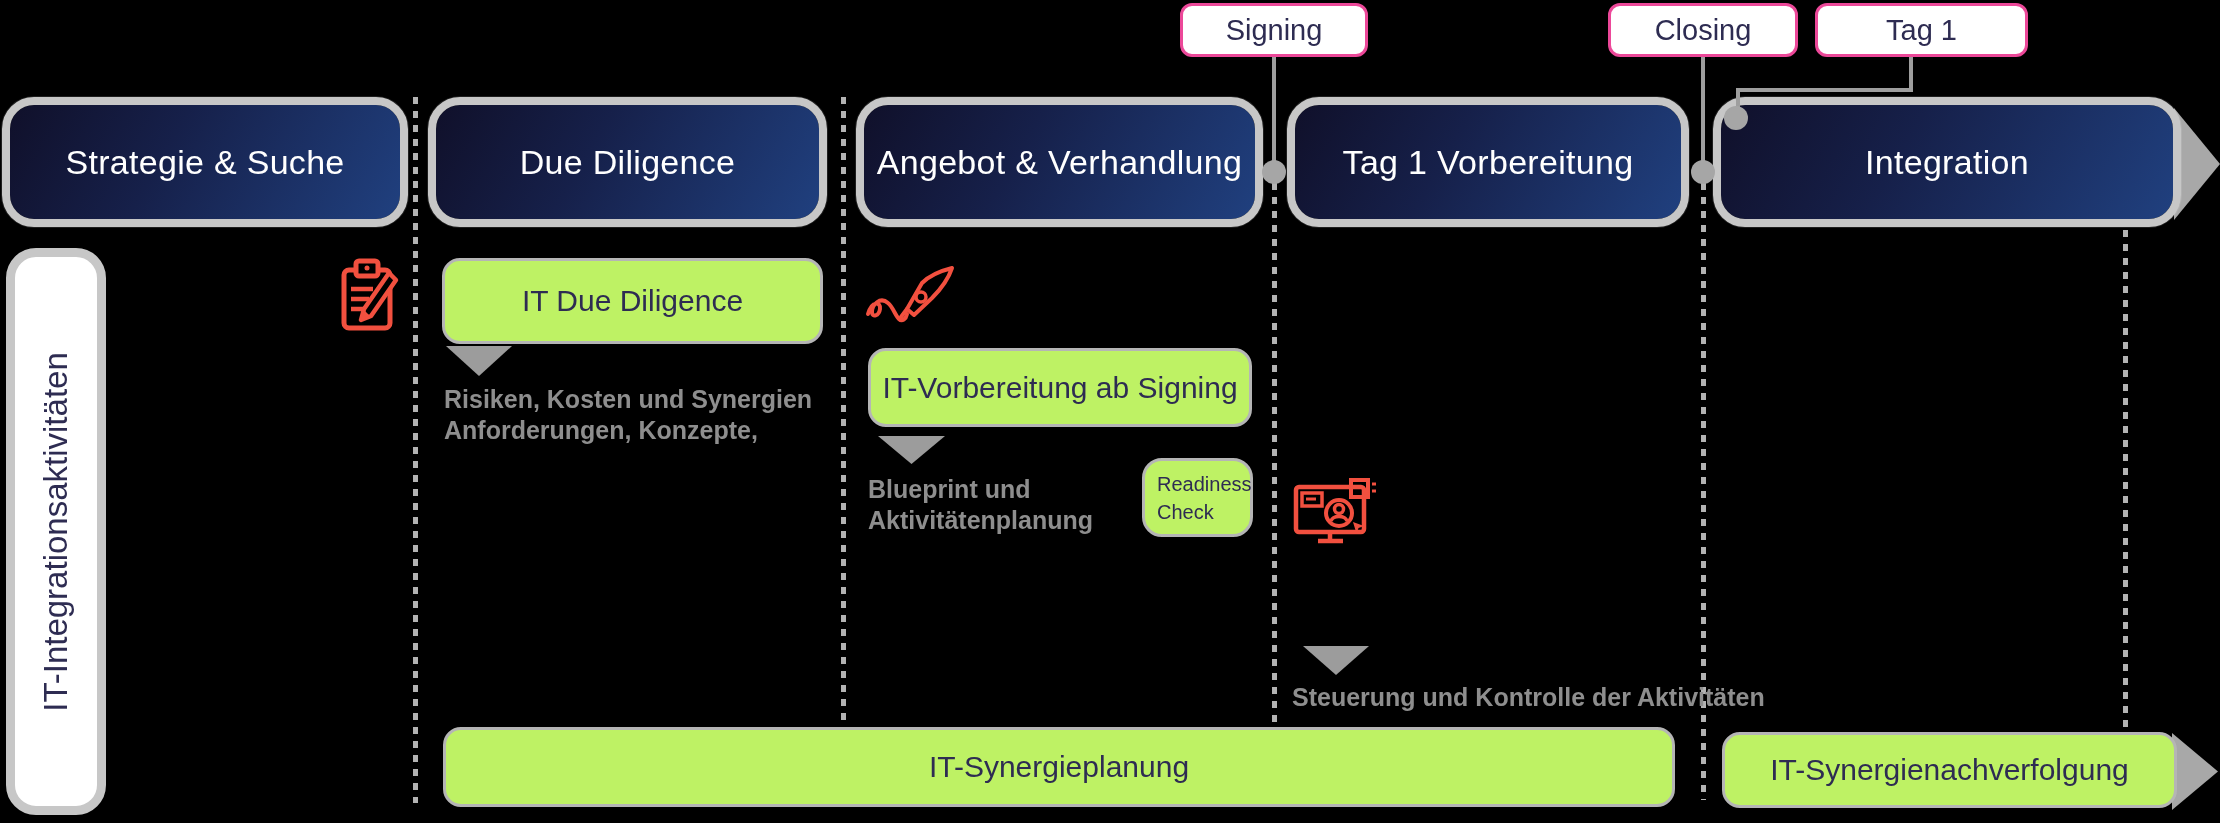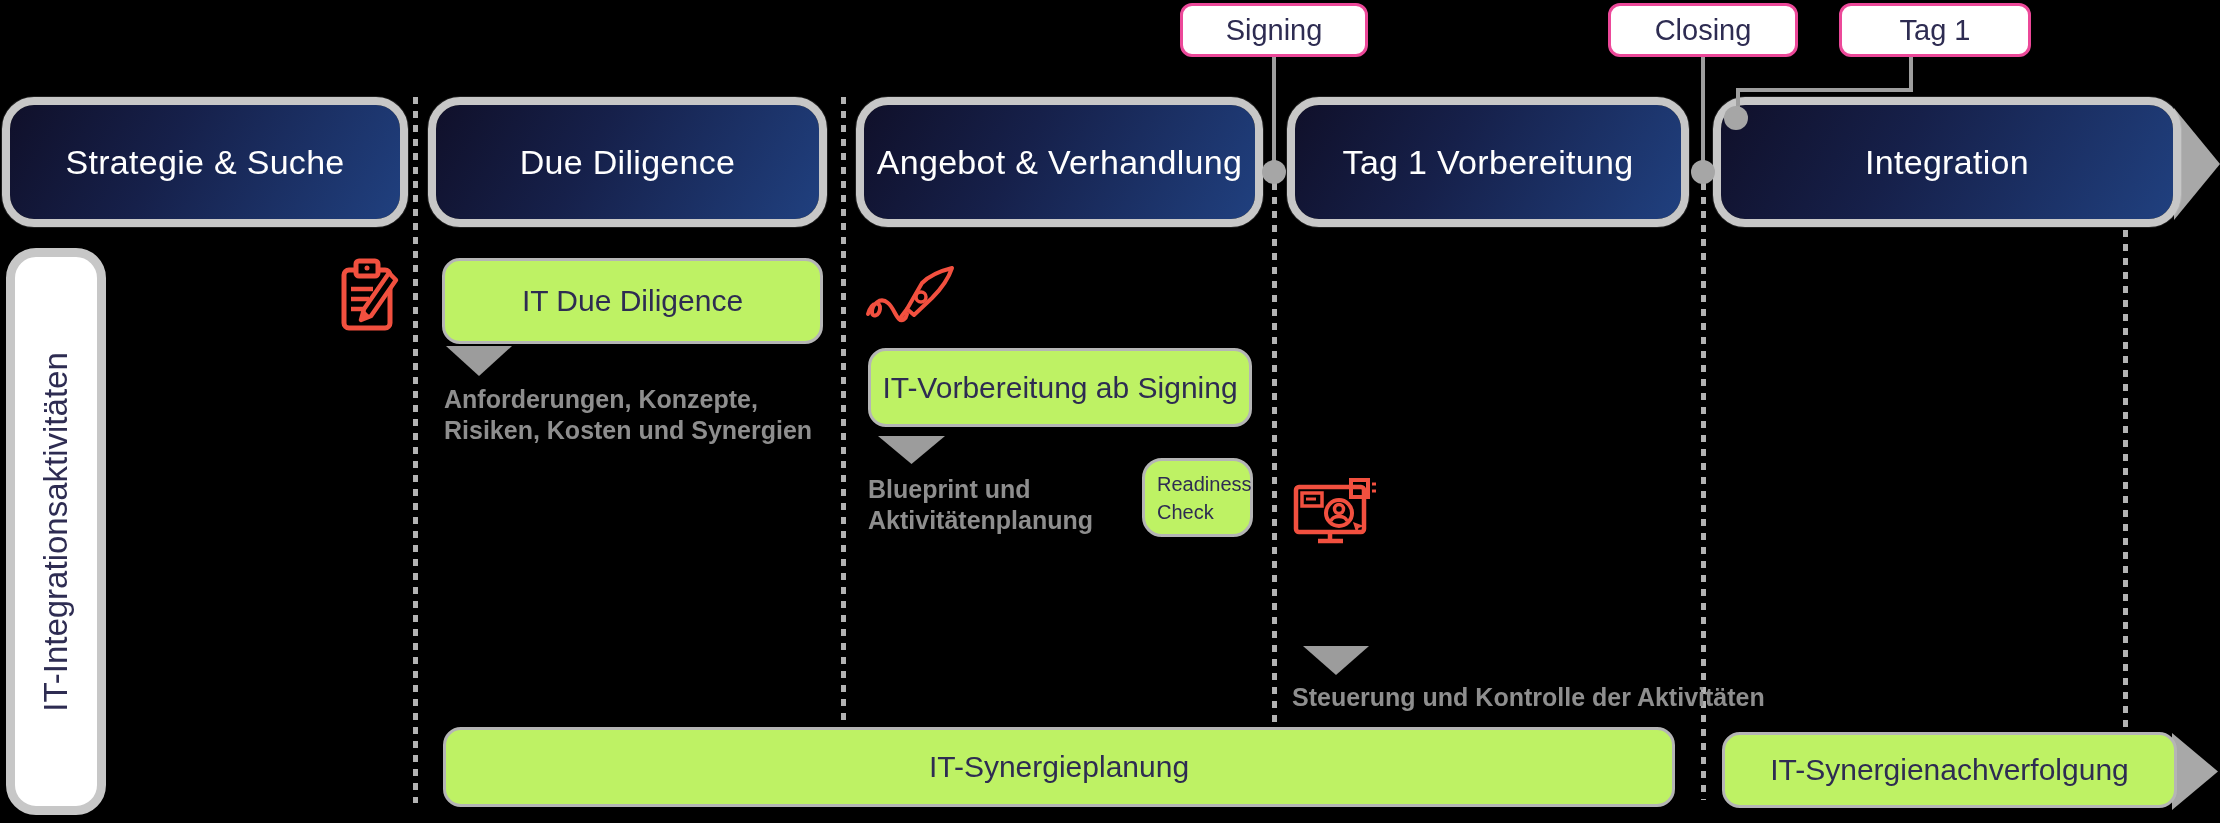--- a/index.html
+++ b/index.html
@@ -82,21 +82,21 @@
   <div class="seg seg-over" style="left:1736px;top:88px;width:177px;height:4px;"></div>
   <div class="seg seg-over" style="left:1736px;top:88px;width:4px;height:30px;"></div>
   <div class="dot" style="left:1724px;top:106px;"></div>
 
   <div class="milestone" style="left:1180px;width:188px;">
     <span>Signing</span>
   </div>
   <div class="milestone" style="left:1608px;width:190px;text-align:right;">
     <span>Closing</span>
   </div>
-  <div class="milestone" style="left:1815px;width:192px;margin-left:24px;">
+  <div class="milestone" style="left:1815px;width:213px;">
     <span>Tag 1</span>
   </div>
 
   <div class="arrow-right" style="left:2174px;top:108px;width:46px;height:112px;"></div>
 
   <div class="phase" style="left:2px;width:406px;">
     <span>Strategie &amp; Suche</span>
   </div>
   <div class="phase" style="left:428px;width:399px;">
     <span>Due Diligence</span>
@@ -124,22 +124,22 @@
       <path d="M52 16 L59 23 L34 59 L24 63 L27 52 Z" fill="#000" stroke-width="4.5" stroke-linejoin="round"></path>
       <path d="M24 63 l4 -9 5 5 z" fill="currentColor" stroke="none"></path>
     </svg>
   </div>
 
   <div class="wbox" style="left:442px;top:258px;width:381px;height:86px;">
     <span>IT Due Diligence</span>
   </div>
   <div class="tri-down" style="left:446px;top:346px;width:66px;height:30px;"></div>
   <div class="note" style="left:444px;top:384px;">
+    <div>Risiken, Kosten und Synergien</div>
     <div>Anforderungen, Konzepte,</div>
-    <div>Risiken, Kosten und Synergien</div>
   </div>
 
   <div class="icon" style="left:864px;top:262px;width:94px;height:74px;">
     <svg viewBox="0 0 94 74" fill="none" stroke="currentColor" stroke-linecap="round">
       <path d="M4 52 C8 38 17 40 16 47 C15 54 8 56 8 50 C8 43 16 34 24 41 C29 45 31 53 35 57 C38 60 42 57 43 52" stroke-width="4"></path>
       <path d="M88 6 C76 9 64 15 58 21 L43 47 L50 53 L68 36 C75 29 84 18 88 6 Z" stroke-width="4" stroke-linejoin="round"></path>
       <circle cx="57" cy="35" r="5" stroke-width="3.5"></circle>
       <path d="M43 47 L37 55" stroke-width="4"></path>
     </svg>
   </div>

